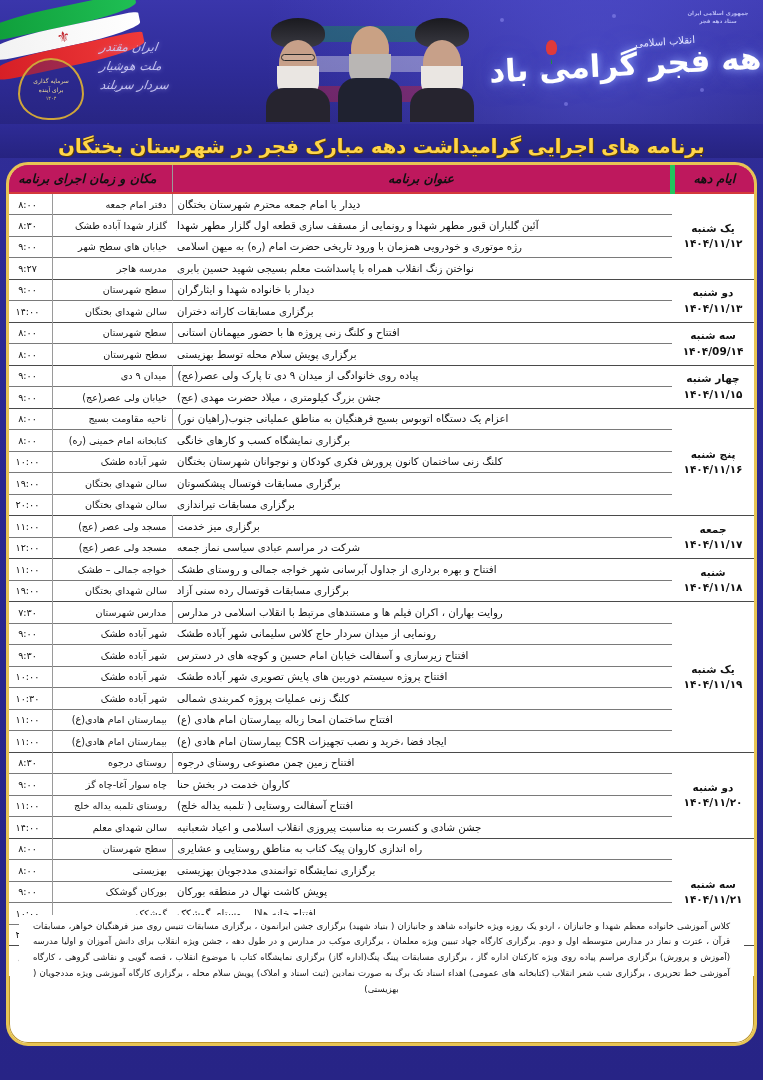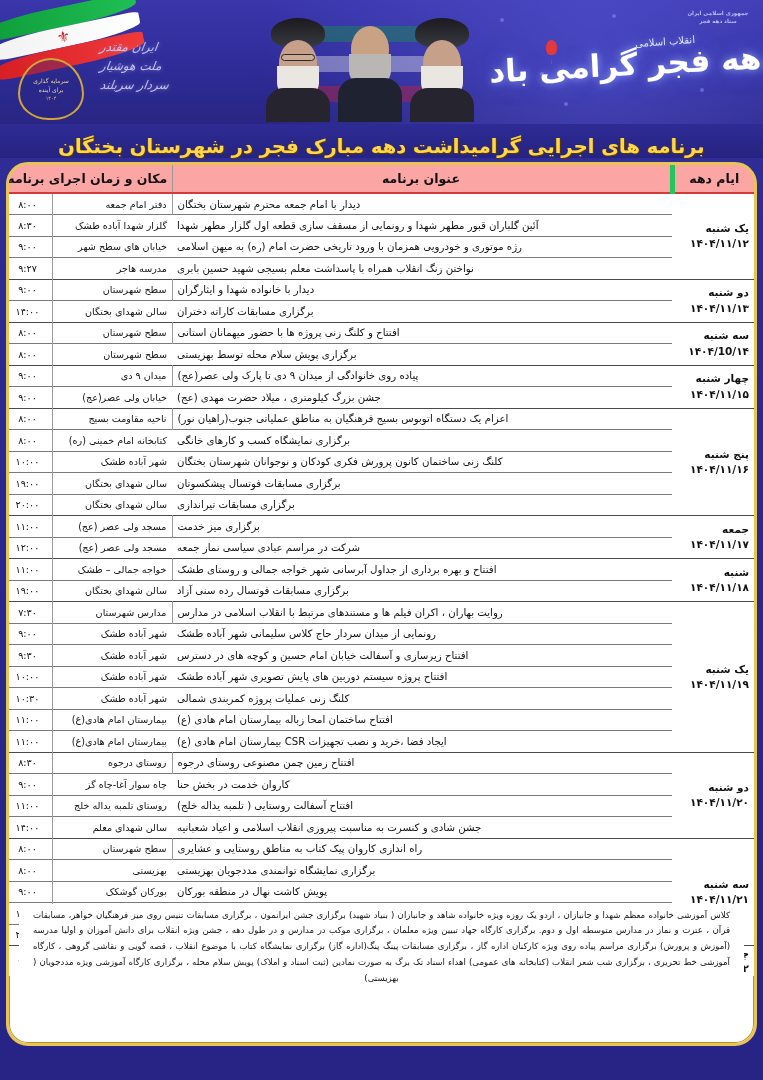--- a/index.html
+++ b/index.html
@@ -122,57 +122,58 @@
   .card {
     position:absolute; left:6px; top:162px; width:751px; height:884px;
     border:3px solid #e7c454;
     border-radius:22px;
     background:#ffffff;
     overflow:hidden;
     box-shadow:0 0 0 1px #b9922c inset;
   }
   table { width:100%; border-collapse:collapse; table-layout:fixed; }
   thead th {
-    background:#fca5a5;
+    background:#be185d;
     color:#111;
     font-size:12.5px; font-weight:bold;
     height:28px;
     border-bottom:2px solid #d33b3b;
     vertical-align:middle;
+    font-style:italic;
   }
   col.c-date { width:82px; }
   col.c-title { width:500px; }
   col.c-place { width:120px; }
   col.c-time { width:49px; }
 
   tbody td {
     border-top:1px solid #7a7a7a;
     border-left:1px solid #9a9a9a;
     font-size:10.2px;
     color:#111;
     padding:0 5px;
     vertical-align:middle;
     background:#fff;
   }
   tbody tr td:first-child { border-left:none; }
   td.date {
-    font-weight:bold; font-size:10.5px; line-height:1.45;
+    text-align:center; font-weight:bold; font-size:10.5px; line-height:1.45;
     border-left:1px solid #9a9a9a;
   }
   td.prog  { text-align:left; height:21.5px; white-space:nowrap; overflow:hidden; }
   td.place { text-align:right; font-size:9.6px; white-space:nowrap; overflow:hidden; }
   td.time  { text-align:center; font-size:9.6px; }
   tr.grp-start td { border-top:1.6px solid #4a4a4a; }
 
   th.h-date  { border-left:5px solid #22c55e; }
   th.h-title { border-left:1px solid #9a9a9a; }
 
   
   .note {
-    position:absolute; left:10px; right:10px; bottom:52px;
+    position:absolute; left:10px; right:10px; bottom:41px;
     padding:4px 14px;
     text-align:justify; text-align-last:center;
     direction:rtl;
     color:#111; font-size:8.6px; line-height:1.85;
     background:#fff;
   }
   .note p { margin:0; }
 
   .footerbar {
     position:absolute; left:0; right:0; bottom:0;
@@ -308,21 +309,21 @@
             <td class="time">۹:۰۰</td>
           </tr>
           <tr>
             <td class="prog">برگزاری مسابقات کاراته دختران</td>
             <td class="place">سالن شهدای بختگان</td>
             <td class="time">۱۴:۰۰</td>
           </tr>
           <tr class="grp-start">
             <td class="date" rowspan="2">
               <div>سه شنبه</div>
-              <div>۱۴۰۴/10/۱۴</div>
+              <div>۱۴۰۴/09/۱۴</div>
             </td>
             <td class="prog">افتتاح و کلنگ زنی پروژه ها با حضور میهمانان استانی</td>
             <td class="place">سطح شهرستان</td>
             <td class="time">۸:۰۰</td>
           </tr>
           <tr>
             <td class="prog">برگزاری پویش سلام محله توسط بهزیستی</td>
             <td class="place">سطح شهرستان</td>
             <td class="time">۸:۰۰</td>
           </tr>

